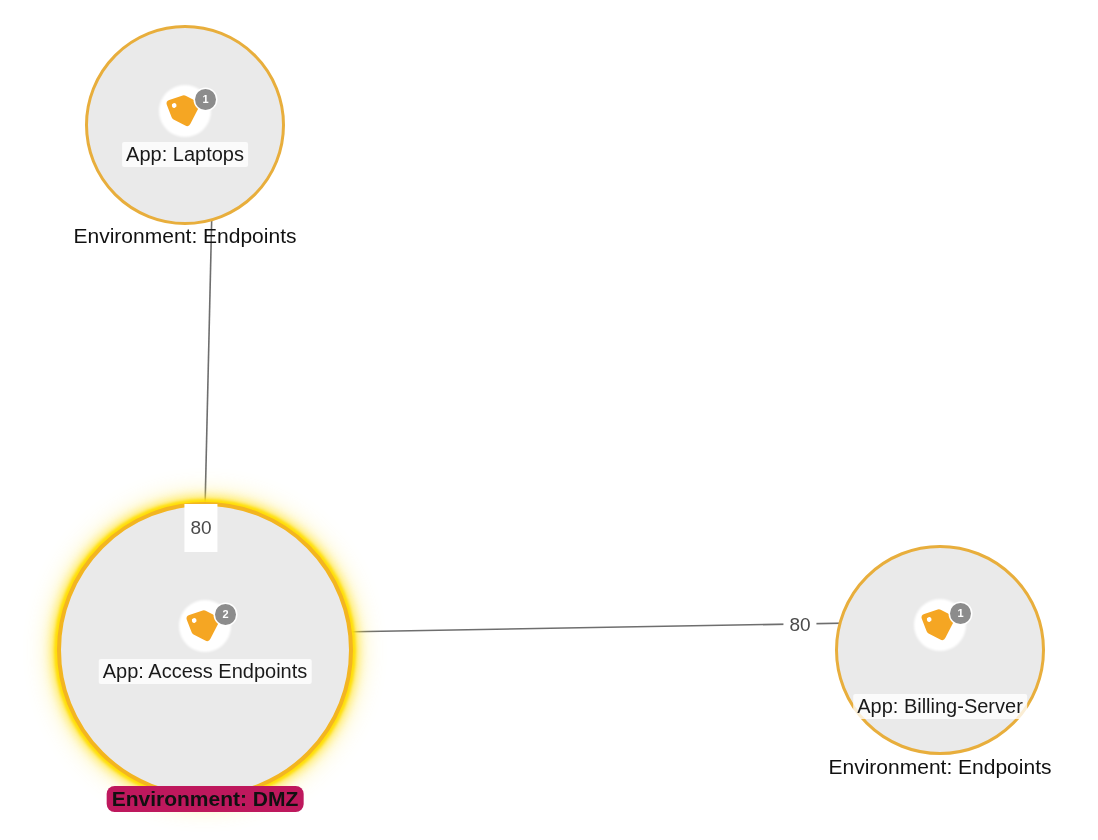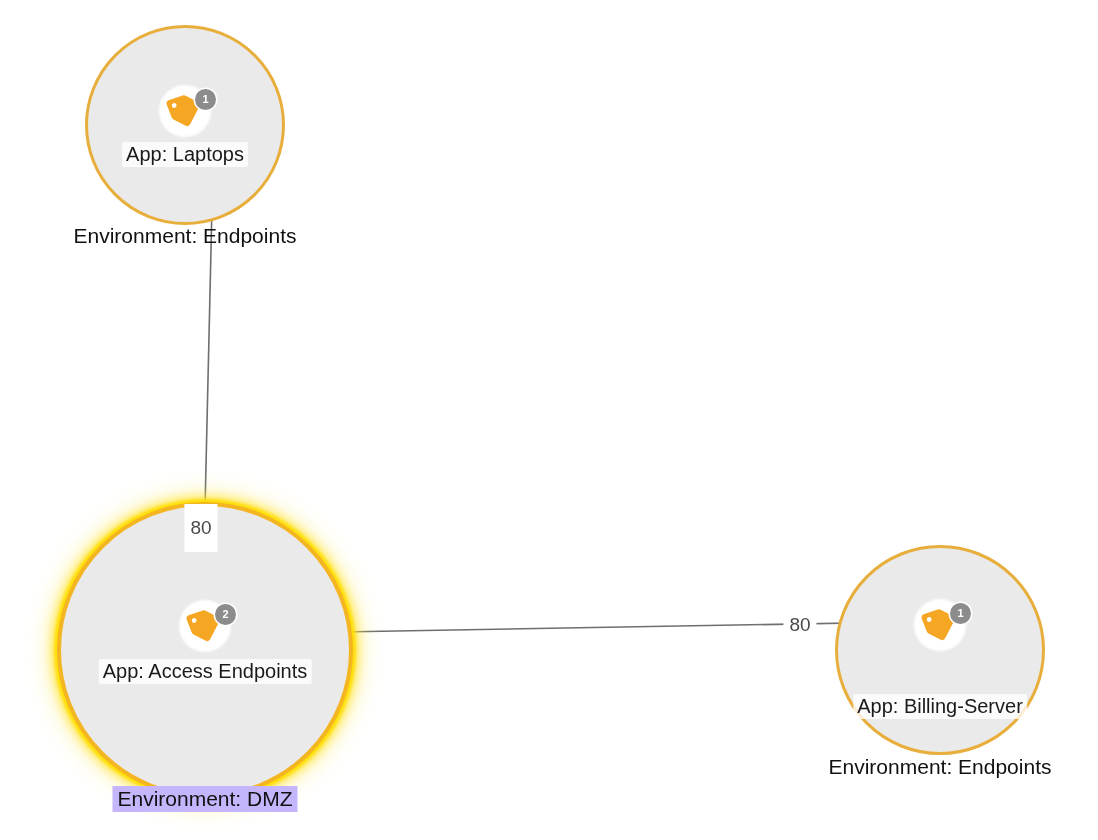--- a/index.html
+++ b/index.html
@@ -108,23 +108,24 @@
   
   .env-label {
     position: absolute;
     z-index: 22;
     transform: translateX(-50%);
     white-space: nowrap;
     font-size: 21px;
     color: #111111;
   }
   .env-label.highlighted {
-    font-weight: normal;
-    background: #c4b5fd;
+    font-weight: bold;
+    background: #be185d;
     padding: 1px 5px;
+    border-radius: 8px;
   }
 
   
   .edge-label {
     position: absolute;
     z-index: 15;
     transform: translate(-50%, -50%);
     font-size: 19px;
     color: #4a4a4a;
     background: #ffffff;

